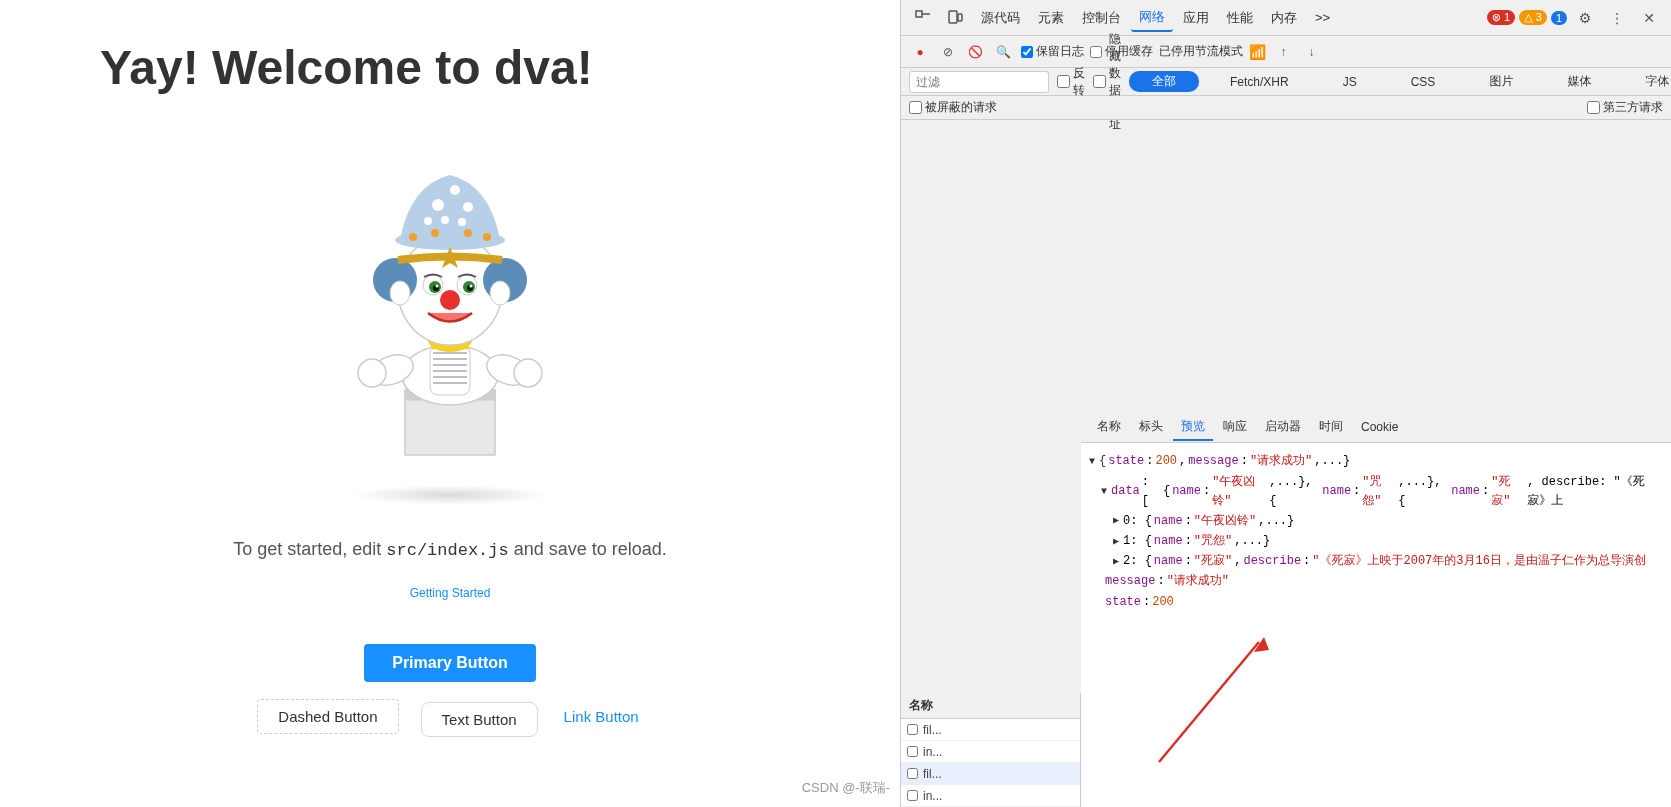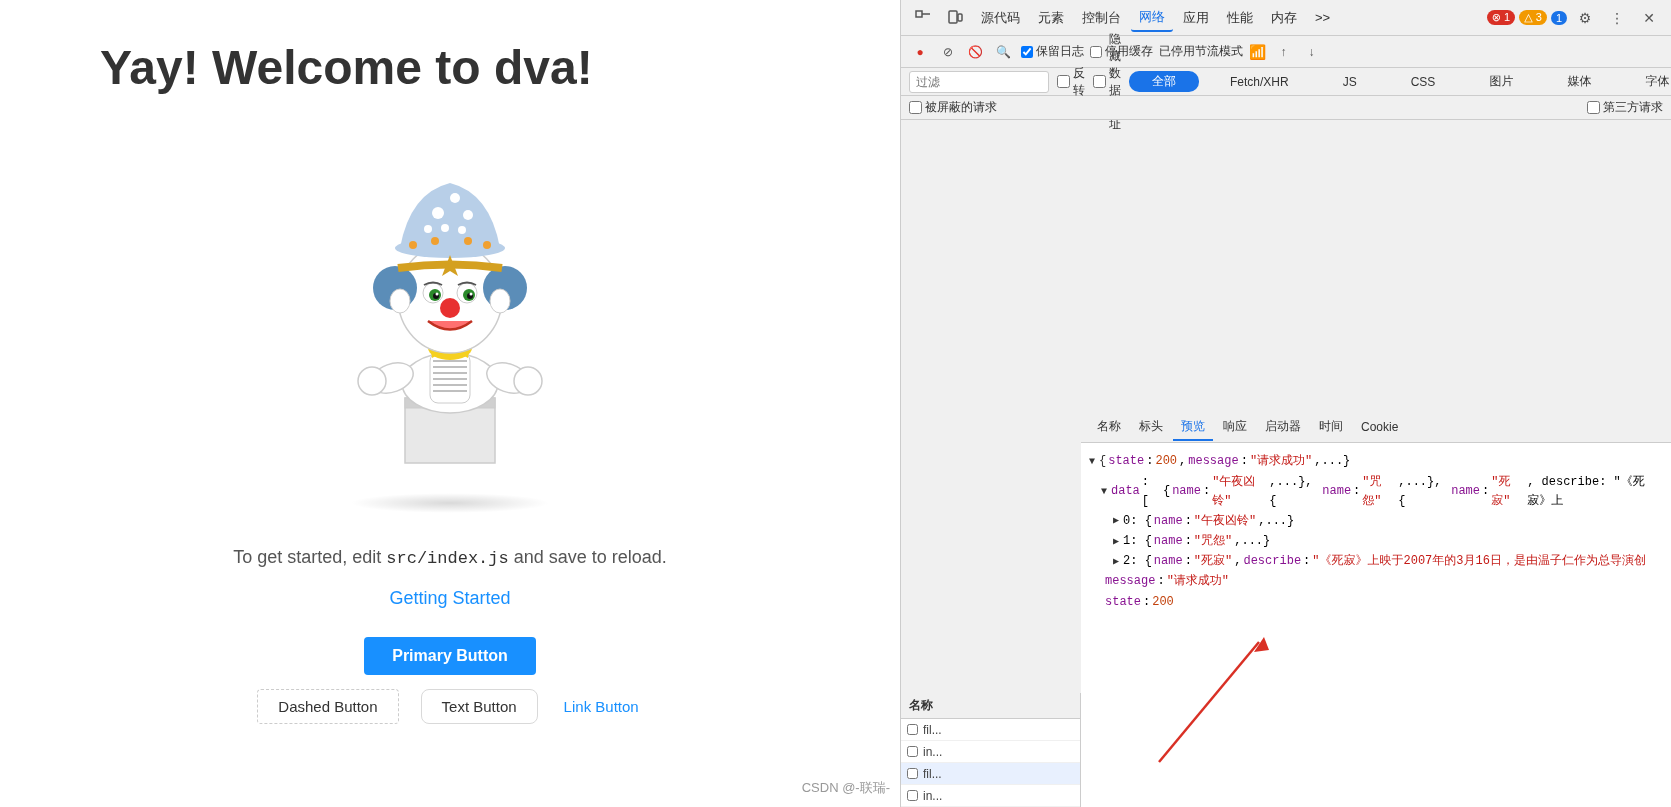--- a/index.html
+++ b/index.html
@@ -14,21 +14,21 @@
       flex-direction: column;
       align-items: center;
       padding: 40px 20px 20px;
       position: relative;
     }
 
     #app-title {
       font-size: 48px;
       font-weight: bold;
       color: #333;
-      margin-bottom: 38px;
+      margin-bottom: 30px;
       align-self: flex-start;
       margin-left: 80px;
     }
 
     #clown-container {
       width: 300px;
       height: 340px;
       margin-bottom: 20px;
       position: relative;
     }
@@ -44,36 +44,36 @@
       height: 20px;
       background: radial-gradient(ellipse, rgba(0,0,0,0.15) 0%, transparent 70%);
       border-radius: 50%;
       margin-bottom: 30px;
     }
 
     #description {
       font-size: 18px;
       color: #555;
       text-align: center;
-      margin-bottom: 16px;
+      margin-bottom: 22px;
       line-height: 1.6;
     }
 
     #description code {
       font-family: 'Courier New', monospace;
       background: transparent;
       color: #333;
       font-size: 17px;
     }
 
     #getting-started-link {
       color: #1890ff;
-      font-size: 18px;
+      font-size: 12px;
       text-decoration: none;
-      margin-bottom: 28px;
+      margin-bottom: 44px;
       cursor: pointer;
     }
 
     #primary-button {
       background: #1890ff;
       color: #fff;
       border: none;
       padding: 10px 28px;
       font-size: 16px;
       font-weight: 600;
@@ -100,20 +100,21 @@
     }
 
     #text-button {
       background: transparent;
       color: #333;
       border: 1px solid #d9d9d9;
       padding: 8px 20px;
       font-size: 15px;
       border-radius: 8px;
       cursor: pointer;
+      margin-top: 6px;
     }
 
     #link-button {
       background: transparent;
       color: #1890ff;
       border: none;
       padding: 8px 4px;
       font-size: 15px;
       cursor: pointer;
     }

